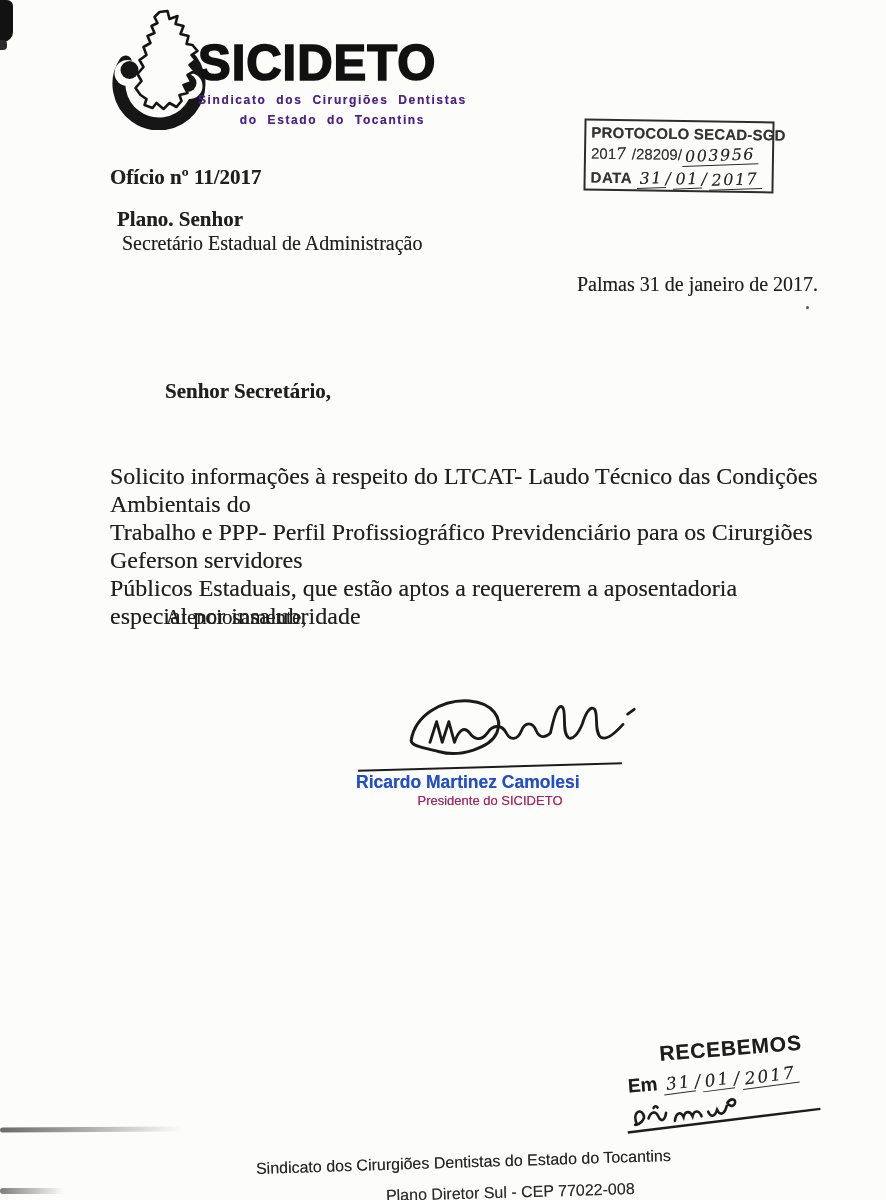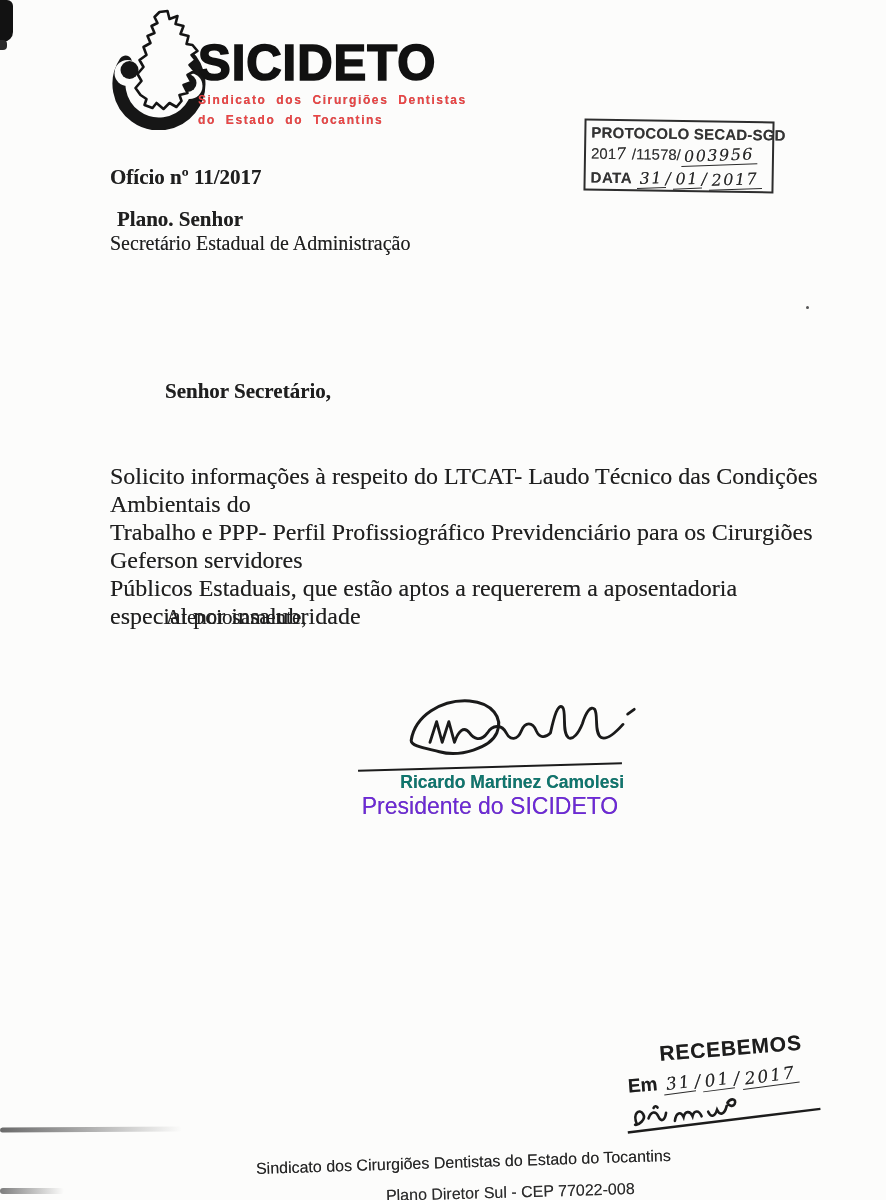--- a/index.html
+++ b/index.html
@@ -21,21 +21,21 @@
   
   .logo-svg{left:96px;top:8px;}
   .brand{left:198px;top:38px;line-height:1;}
   .brand-title{
     font-family:"Liberation Sans",sans-serif;font-weight:700;font-size:50px;
     letter-spacing:1px;color:#111;-webkit-text-stroke:1.7px #111;
     transform:scaleX(.98);transform-origin:left;white-space:nowrap;
   }
   .brand-sub{
     font-family:"Liberation Sans",sans-serif;font-weight:700;font-size:12px;
-    letter-spacing:1.6px;word-spacing:5px;color:#ef4444;margin-top:6px;white-space:nowrap;
+    letter-spacing:1.6px;word-spacing:5px;color:#4c1d95;margin-top:6px;white-space:nowrap;text-align:center;
   }
   .brand-sub + .brand-sub{margin-top:8px;}
 
   
   .protocol{
     left:584px;top:120px;width:190px;height:72px;
     border:2px solid #2d2d2d;transform:rotate(.9deg);
     font-family:"Liberation Sans",sans-serif;color:#333;
     padding:3px 5px;box-sizing:border-box;white-space:nowrap;
   }
@@ -44,31 +44,31 @@
   .protocol .r3{font-size:15px;font-weight:700;margin-top:4px;letter-spacing:.5px;}
   .hand{
     font-family:"DejaVu Serif",serif;font-style:italic;font-weight:400;
     color:#262626;display:inline-block;transform:rotate(-3deg);
   }
   .hand-u{border-bottom:1.5px solid #2b2b2b;padding:0 3px;}
   .protocol .hand{font-size:16px;letter-spacing:1.5px;}
 
   
   .serif-b{font-weight:700;}
-  .fs20{font-size:20px;}
+  .fs20{font-size:20px;margin-left:12px;}
   .fs21{font-size:21px;margin-top:19px;}
   .body-par{width:708px;line-height:28px;font-size:24px;}
 
   
   .sig-svg{left:398px;top:692px;}
   .sig-line{left:358px;top:766px;width:264px;border-top:2px solid #1c1c1c;transform:rotate(-1.6deg);}
-  .sig-name{left:356px;top:772px;width:268px;text-align:right;
-    font-family:"Liberation Sans",sans-serif;font-weight:700;font-size:17.5px;color:#0f766e;}
+  .sig-name{left:356px;top:772px;width:268px;text-align:left;
+    font-family:"Liberation Sans",sans-serif;font-weight:700;font-size:17.5px;color:#1d4ed8;}
   .sig-role{left:356px;top:793px;width:268px;text-align:center;
-    font-family:"Liberation Sans",sans-serif;font-size:23px;color:#6d28d9;}
+    font-family:"Liberation Sans",sans-serif;font-size:13px;color:#be185d;}
 
   
   .recebemos{left:628px;top:1036px;width:215px;transform:rotate(-4.5deg);
     font-family:"Liberation Sans",sans-serif;color:#1d1d1d;}
   .recebemos .title{font-weight:700;font-size:21px;letter-spacing:.8px;margin-left:34px;}
   .recebemos .emline{margin-top:7px;font-weight:700;font-size:19px;white-space:nowrap;}
   .recebemos .hand{font-size:17px;letter-spacing:2px;}
   .recebemos .slash{font-weight:400;}
   .scribble-wrap{margin-top:4px;margin-left:-6px;transform:rotate(-1deg);}
 
@@ -107,33 +107,34 @@
   <div class="abs brand">
     <div class="brand-title txt">SICIDETO</div>
     <div class="brand-sub txt">Sindicato dos Cirurgiões Dentistas</div>
     <div class="brand-sub txt">do Estado do Tocantins</div>
   </div>
 
   <div class="abs protocol">
     <div class="r1 txt">PROTOCOLO SECAD-SGD</div>
     <div class="r2 txt">
       <span>201</span><span class="hand">7</span>
-      <span>/11578/</span><span class="hand hand-u">003956</span>
+      <span>/28209/</span><span class="hand hand-u">003956</span>
     </div>
     <div class="r3 txt">
       <span>DATA</span>
       <span class="hand hand-u">31</span><span class="hand">/</span><span class="hand hand-u">01</span><span class="hand">/</span><span class="hand hand-u">2017</span>
     </div>
   </div>
 
   <div class="abs fs21 serif-b txt" style="left:110px;top:146px;">Ofício nº 11/2017</div>
 
   <div class="abs fs21 serif-b txt" style="left:117px;top:188px;">Plano. Senhor</div>
   <div class="abs fs20 txt" style="left:110px;top:232px;">Secretário Estadual de Administração</div>
 
+  <div class="abs fs20 txt" style="left:565px;top:273px;">Palmas 31 de janeiro de 2017.</div>
 
   <div class="abs fs21 serif-b txt" style="left:165px;top:360px;">Senhor Secretário,</div>
 
   <div class="abs body-par txt" style="left:110px;top:462px;">
     <div>Solicito informações à respeito do LTCAT- Laudo Técnico das Condições Ambientais do</div>
     <div>Trabalho e PPP-  Perfil Profissiográfico Previdenciário para os Cirurgiões Geferson servidores</div>
     <div>Públicos Estaduais, que estão aptos a requererem a aposentadoria especial por insalubridade</div>
   </div>
 
   <div class="abs fs21 txt" style="left:166px;top:586px;">Atenciosamente,</div>

